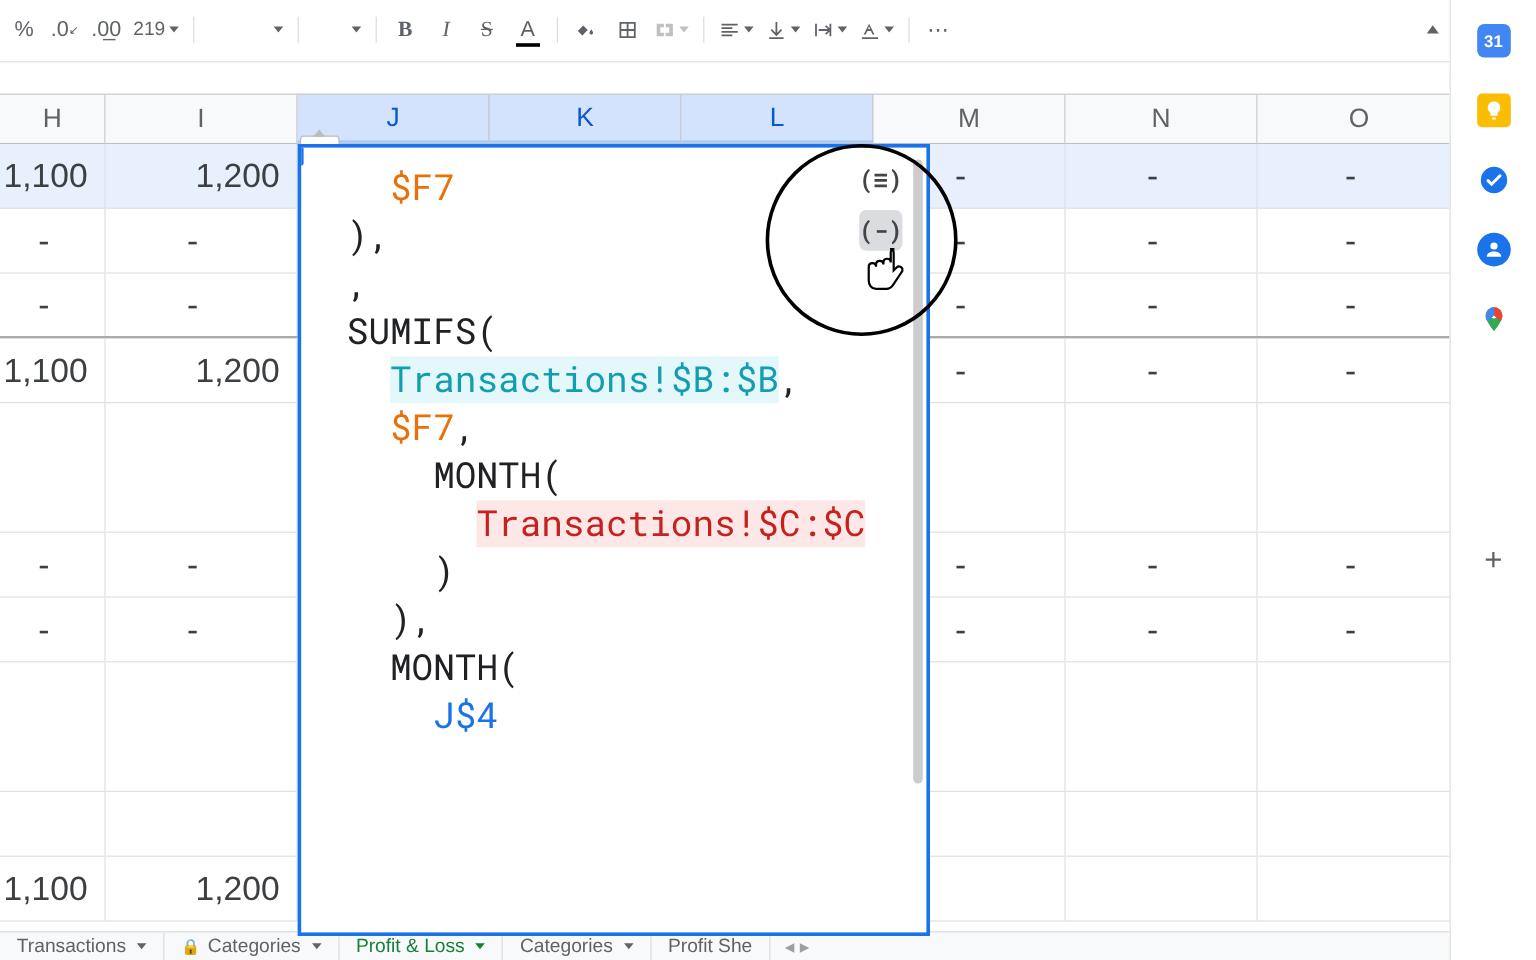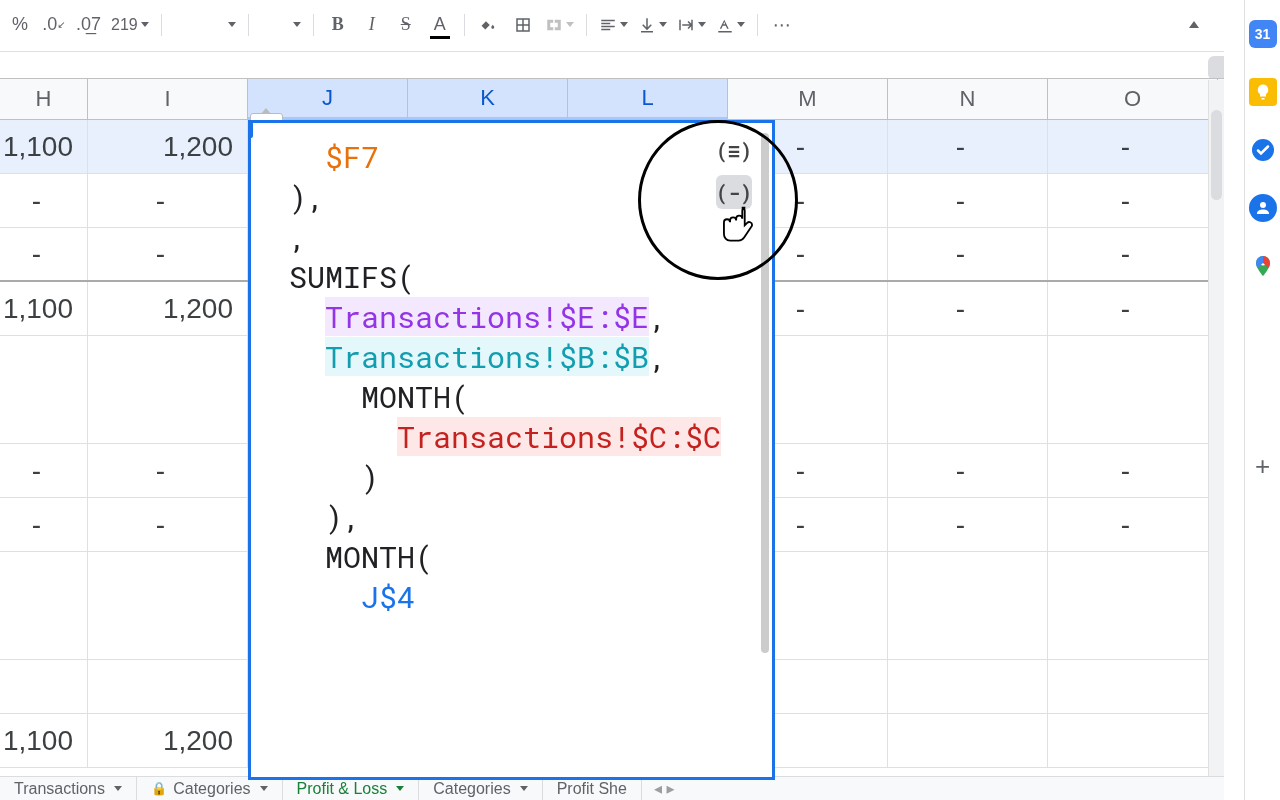--- a/index.html
+++ b/index.html
@@ -67,21 +67,21 @@
     border-left: 5px solid transparent;
     border-right: 5px solid transparent;
     border-bottom: 7px solid #5f6368;
   }
   .tb-disabled { opacity: 0.4; }
 
   
   .side-panel {
     position: absolute;
     right: 0; top: 0;
-    width: 36px;
+    width: 72px;
     height: 800px;
     border-left: 1px solid #e0e0e0;
     display: flex;
     flex-direction: column;
     align-items: center;
     padding-top: 20px;
     gap: 30px;
     background: #fff;
     z-index: 50;
   }
@@ -358,21 +358,21 @@
     margin-right: 70px;
   }
   svg { display: block; }
 </style>
 </head>
 <body>
 
 <div class="toolbar">
   <div class="tb-btn">%</div>
   <div class="tb-btn">.0<sub style="font-size:10px">↙</sub></div>
-  <div class="tb-btn">.0̲7</div>
+  <div class="tb-btn">.0̲0</div>
   <div class="tb-btn tb-123">
       <span>219</span>
       <span class="caret-down"></span>
     </div>
   <div class="tb-sep"></div>
   <div class="tb-btn tb-zoom">
       <span class="caret-down" style="margin-left:auto"></span>
     </div>
   <div class="tb-sep"></div>
   <div class="tb-btn" style="width:48px">
@@ -588,22 +588,22 @@
   <div class="formula-help-badge">?</div>
   <div class="fe-scrollbar"></div>
   <div class="fe-icons">
     <div class="fe-icon">(≡)</div>
     <div class="fe-icon active">(-)</div>
   </div>
   <div class="fe-line">    <span class="fe-orange">$F7</span></div>
   <div class="fe-line">  ),</div>
   <div class="fe-line">  ,</div>
   <div class="fe-line">  SUMIFS(</div>
-  <div class="fe-line">    <span class="fe-purple">Transactions!$E:$E</span>,</div>
   <div class="fe-line">    <span class="fe-teal">Transactions!$B:$B</span>,</div>
+  <div class="fe-line">    <span class="fe-orange">$F7</span>,</div>
   <div class="fe-line">      MONTH(</div>
   <div class="fe-line">        <span class="fe-maroon">Transactions!$C:$C</span></div>
   <div class="fe-line">      )</div>
   <div class="fe-line">    ),</div>
   <div class="fe-line">    MONTH(</div>
   <div class="fe-line">      <span class="fe-blue">J$4</span></div>
 </div>
 
 <div class="magnifier"></div>
 <div class="cursor-hand">

